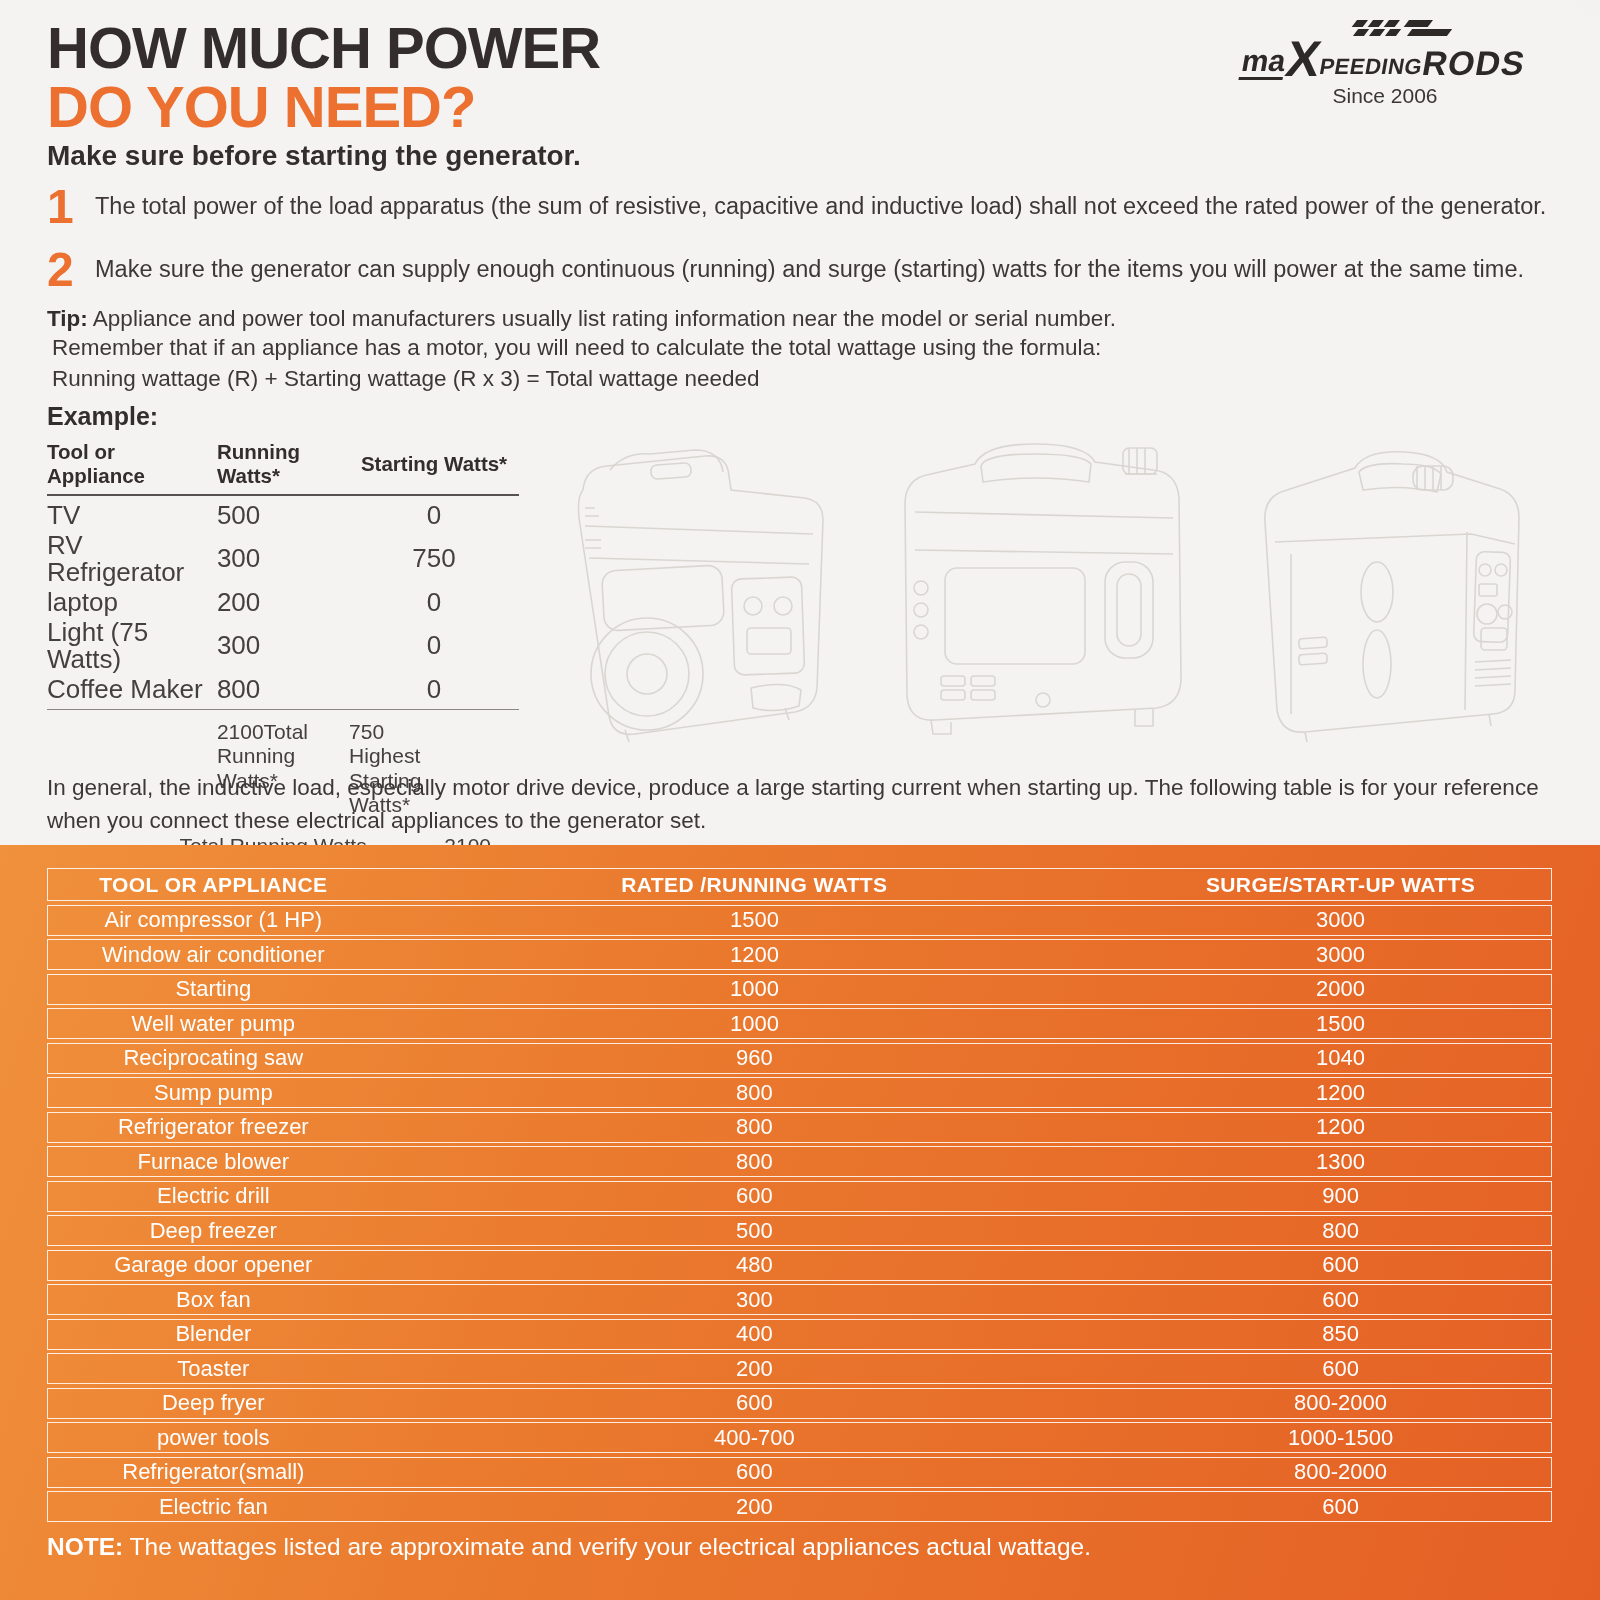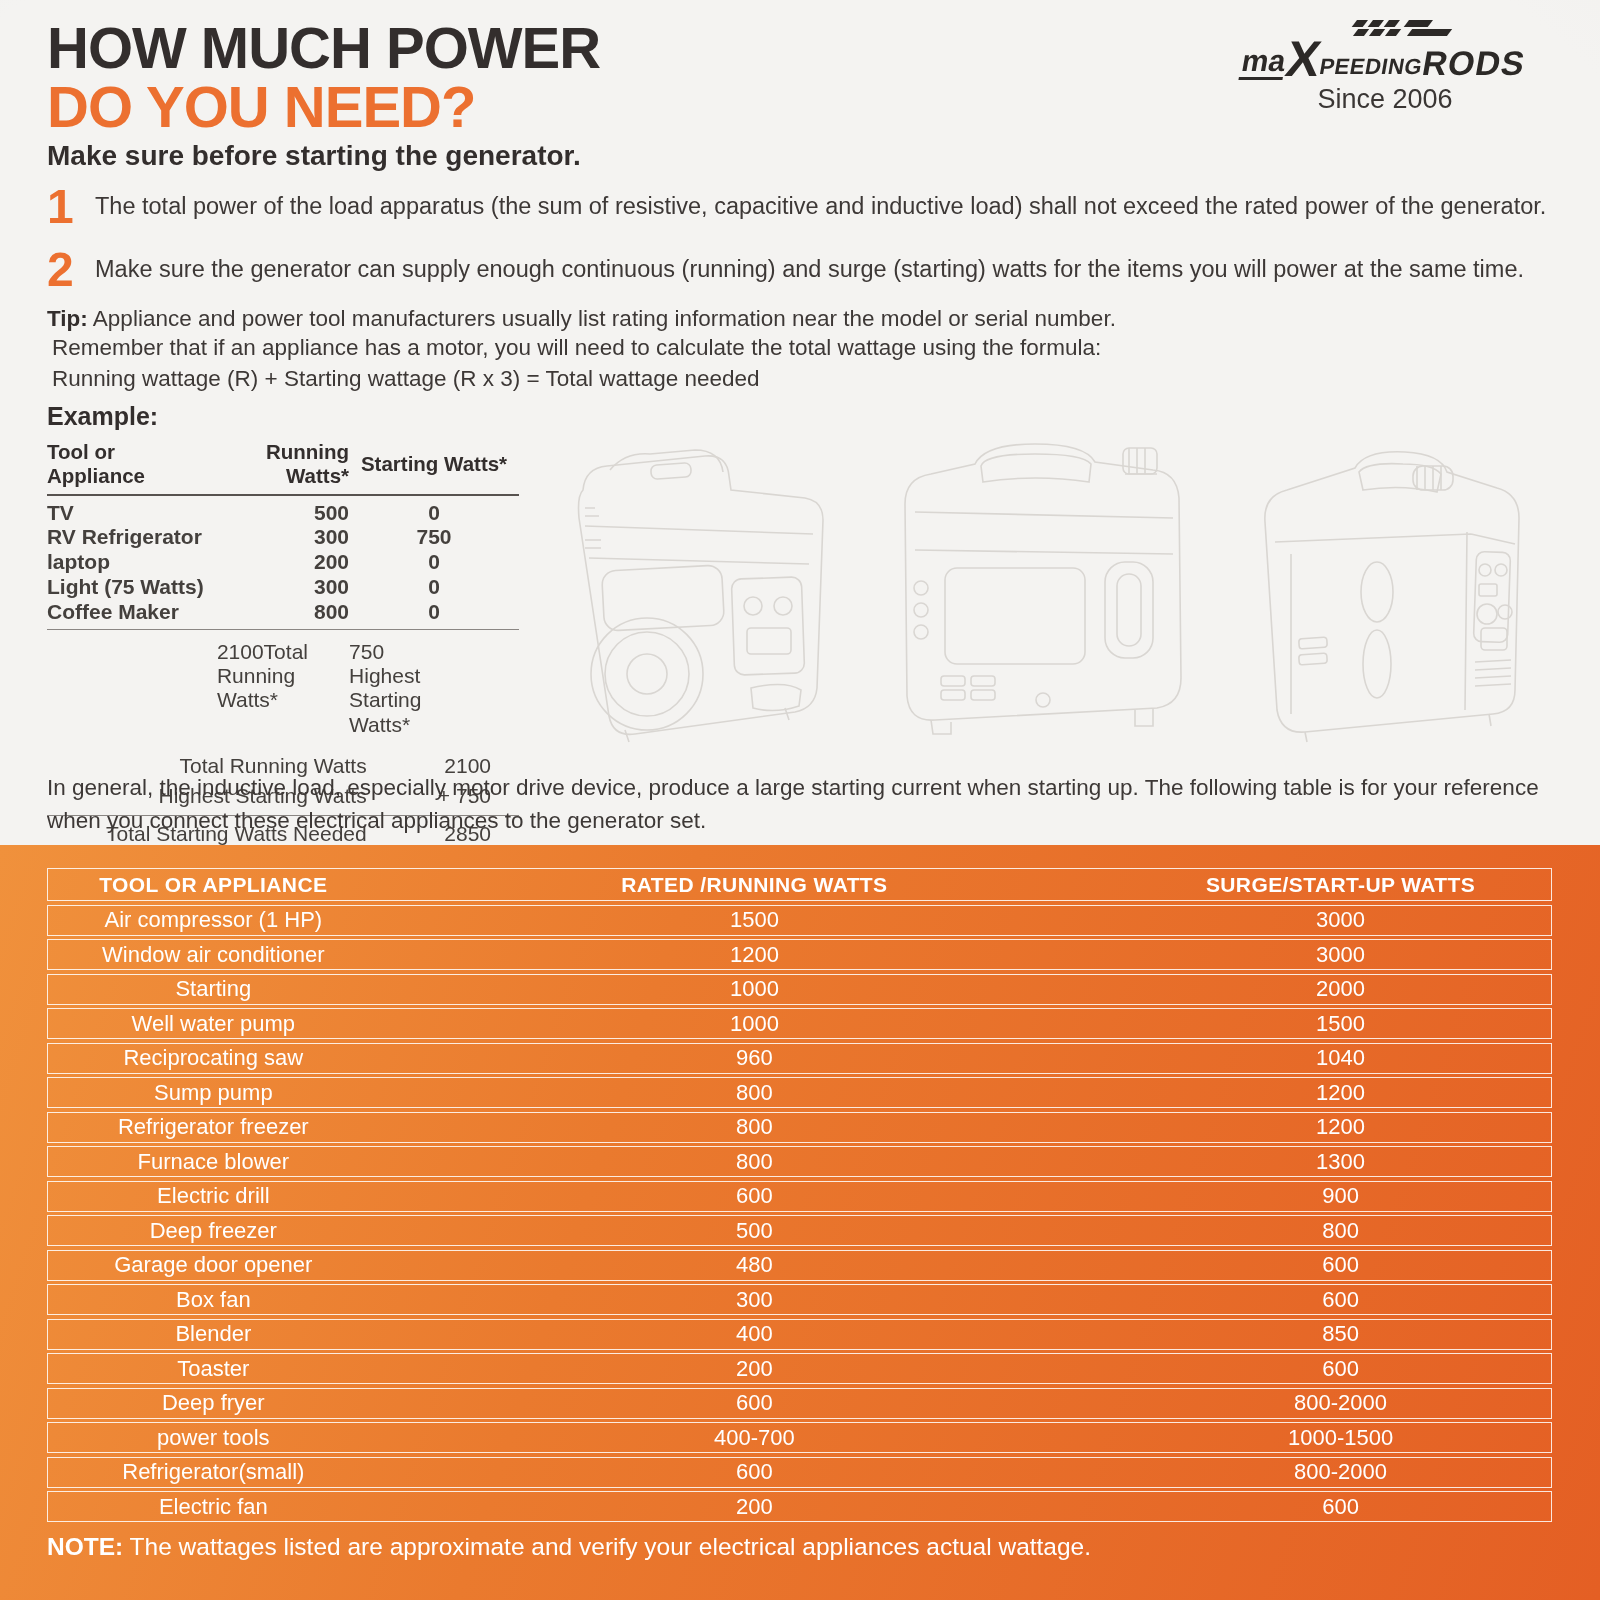--- a/index.html
+++ b/index.html
@@ -14,38 +14,38 @@
   .title .l2{display:block;font-size:58px;font-weight:800;color:#ec7030;}
   .subtitle{position:absolute;left:47px;top:140px;font-size:28px;font-weight:700;color:#332e2d;}
   
   .logo{position:absolute;left:1215px;top:28px;width:340px;text-align:center;color:#2c2927;}
   .wordmark{display:flex;justify-content:center;align-items:flex-end;transform:skewX(-10deg);font-weight:800;color:#2c2927;position:relative;height:52px;}
   .wm-ma{font-size:30px;line-height:1;border-bottom:3px solid #2c2927;padding-bottom:1px;}
   .wm-x{font-size:50px;line-height:.82;margin:0 1px;}
   .wm-peeding{font-size:22px;line-height:1.18;letter-spacing:.5px;}
   .wm-rods{font-size:34px;line-height:1;letter-spacing:1px;}
   .checkers{position:absolute;left:118px;top:-8px;}
-  .since{font-size:27px;color:#3a3634;margin-top:4px;}
+  .since{font-size:21px;color:#3a3634;margin-top:4px;}
   
   .step{position:absolute;left:47px;width:1510px;display:flex;align-items:flex-start;}
   .step .num{font-size:48px;font-weight:800;color:#ec7030;width:34px;line-height:.9;margin-right:14px;}
   .step .txt{font-size:23.5px;color:#3d3836;padding-top:8px;}
   .tip{position:absolute;left:47px;top:306px;font-size:22.5px;color:#3d3836;}
   .tip b{color:#332e2d;}
   .formula{position:absolute;left:52px;top:332px;font-size:22.5px;color:#3d3836;line-height:1.38;}
   
   .example{position:absolute;left:47px;top:402px;width:472px;}
   .ex-heading{font-size:25px;font-weight:800;color:#332e2d;margin-bottom:9px;}
   .ex-row{display:flex;align-items:center;}
   .ex-c1{width:36%;text-align:left;}
-  .ex-c2{width:28%;text-align:right;}
+  .ex-c2{width:28%;text-align:left;}
   .ex-c3{width:36%;text-align:center;}
   .ex-head{font-weight:700;font-size:20.5px;color:#332e2d;padding-bottom:6px;border-bottom:2px solid #57524f;}
   .ex-body{border-bottom:1.5px solid #8a8683;padding:4px 0 5px 0;}
-  .ex-body .ex-row{font-size:21px;color:#44403d;line-height:1.04;padding:1.5px 0;font-weight:bold;}
+  .ex-body .ex-row{font-size:26px;color:#44403d;line-height:1.04;padding:1.5px 0;}
   .ex-subtotal{display:flex;margin-top:10px;font-size:21px;color:#44403d;}
   .pre{white-space:pre-line;text-align:left;line-height:1.15;}
   .ex-totals{margin-top:14px;font-size:21px;color:#44403d;}
   .tot-row{display:flex;line-height:1.45;}
   .tot-label{width:72%;text-align:right;}
   .tot-value{width:28%;text-align:right;padding-right:28px;}
   .tot-final{border-top:1.5px solid #8a8683;margin-top:3px;padding-top:3px;}
   .ex-footnote{margin-top:16px;font-size:21.5px;color:#3d3836;}
   
   .gens{position:absolute;left:555px;top:438px;}

